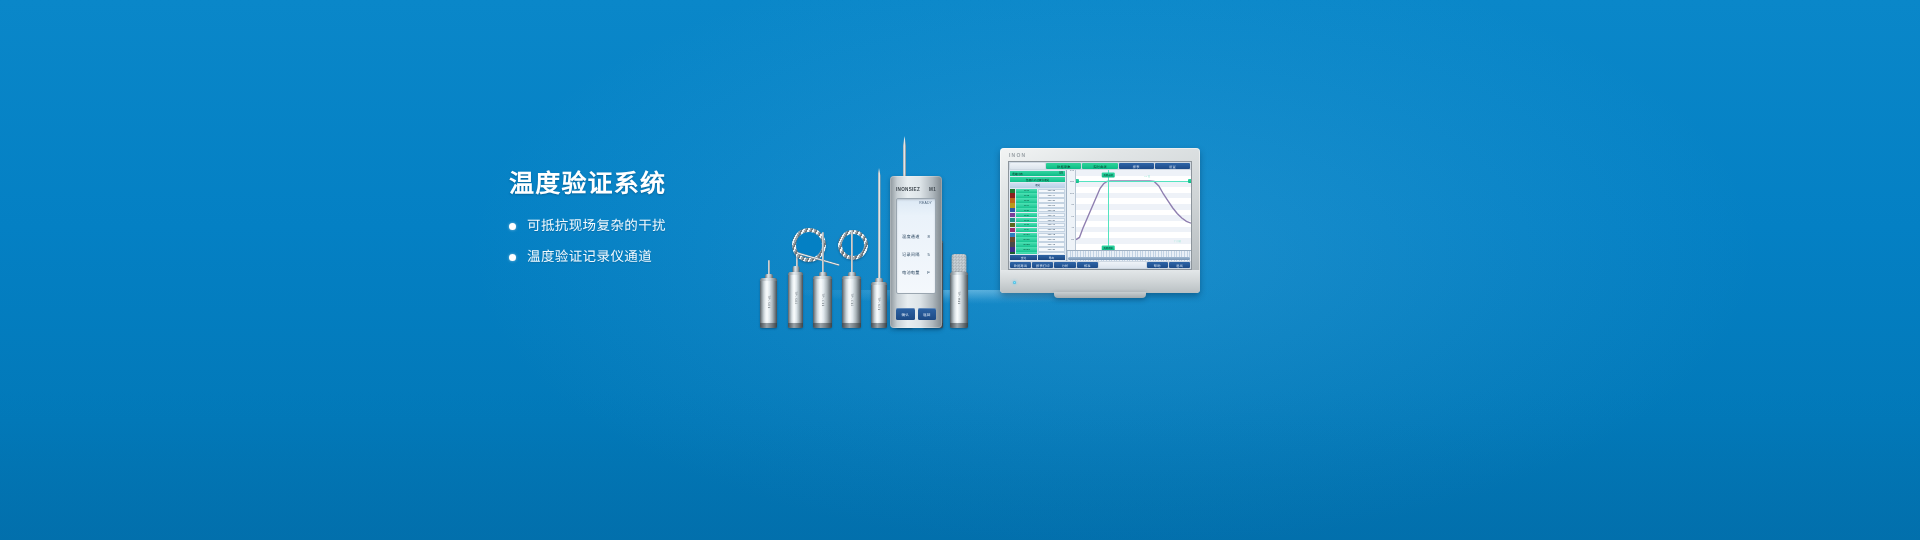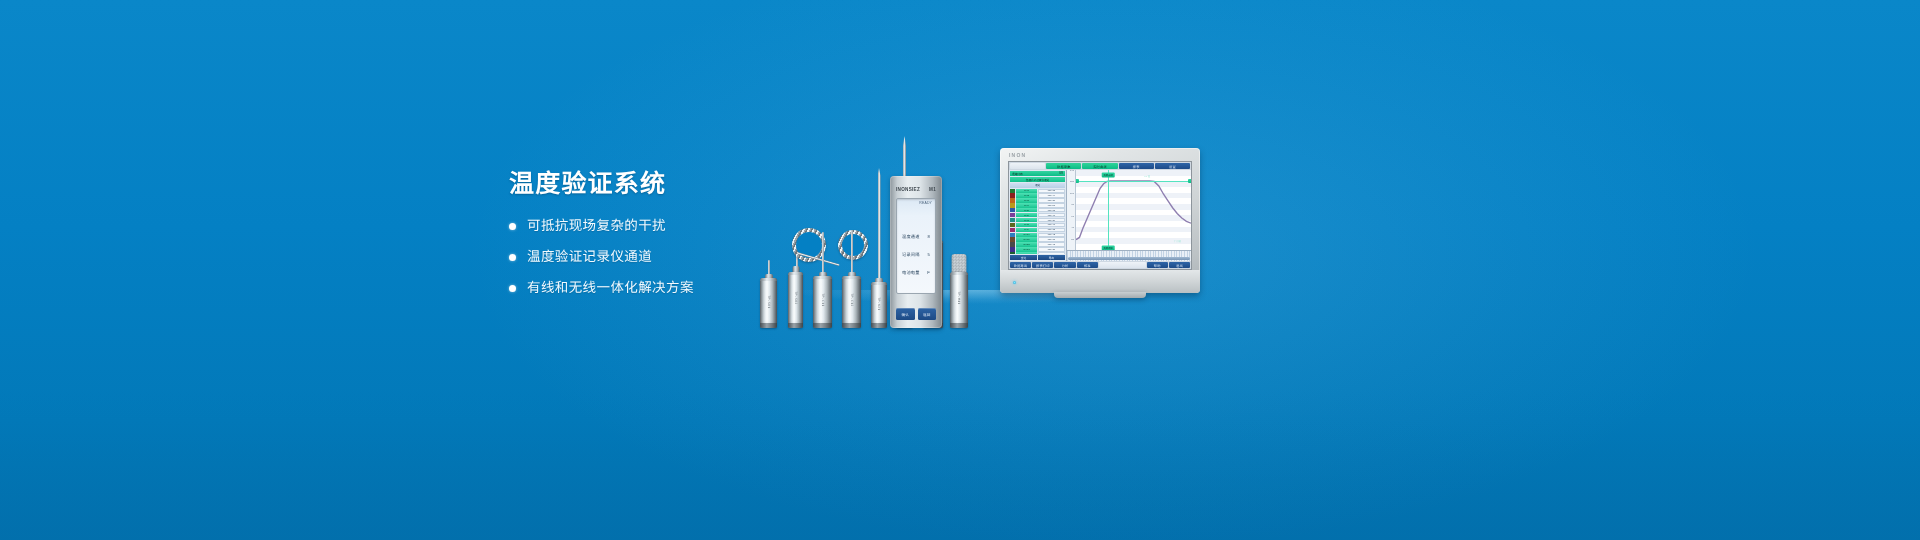--- a/index.html
+++ b/index.html
@@ -319,24 +319,20 @@
   <div id="copy">
     <div id="headline">温度验证系统</div>
     <ul id="bullets">
       <li>
         <span class="dot"></span>
         <span>可抵抗现场复杂的干扰</span>
       </li>
       <li>
         <span class="dot"></span>
         <span>温度验证记录仪通道</span>
-      </li>
-      <li>
-        <span class="dot"></span>
-        <span>有线和无线一体化解决方案</span>
       </li>
     </ul>
   </div>
 
   <div id="shelf"></div>
 
   <div id="products">
 
     <div class="logger" style="left:50px; width:17px; height:66px;">
       <div class="stem" style="width:2px; height:16px; bottom:52px;"></div>

